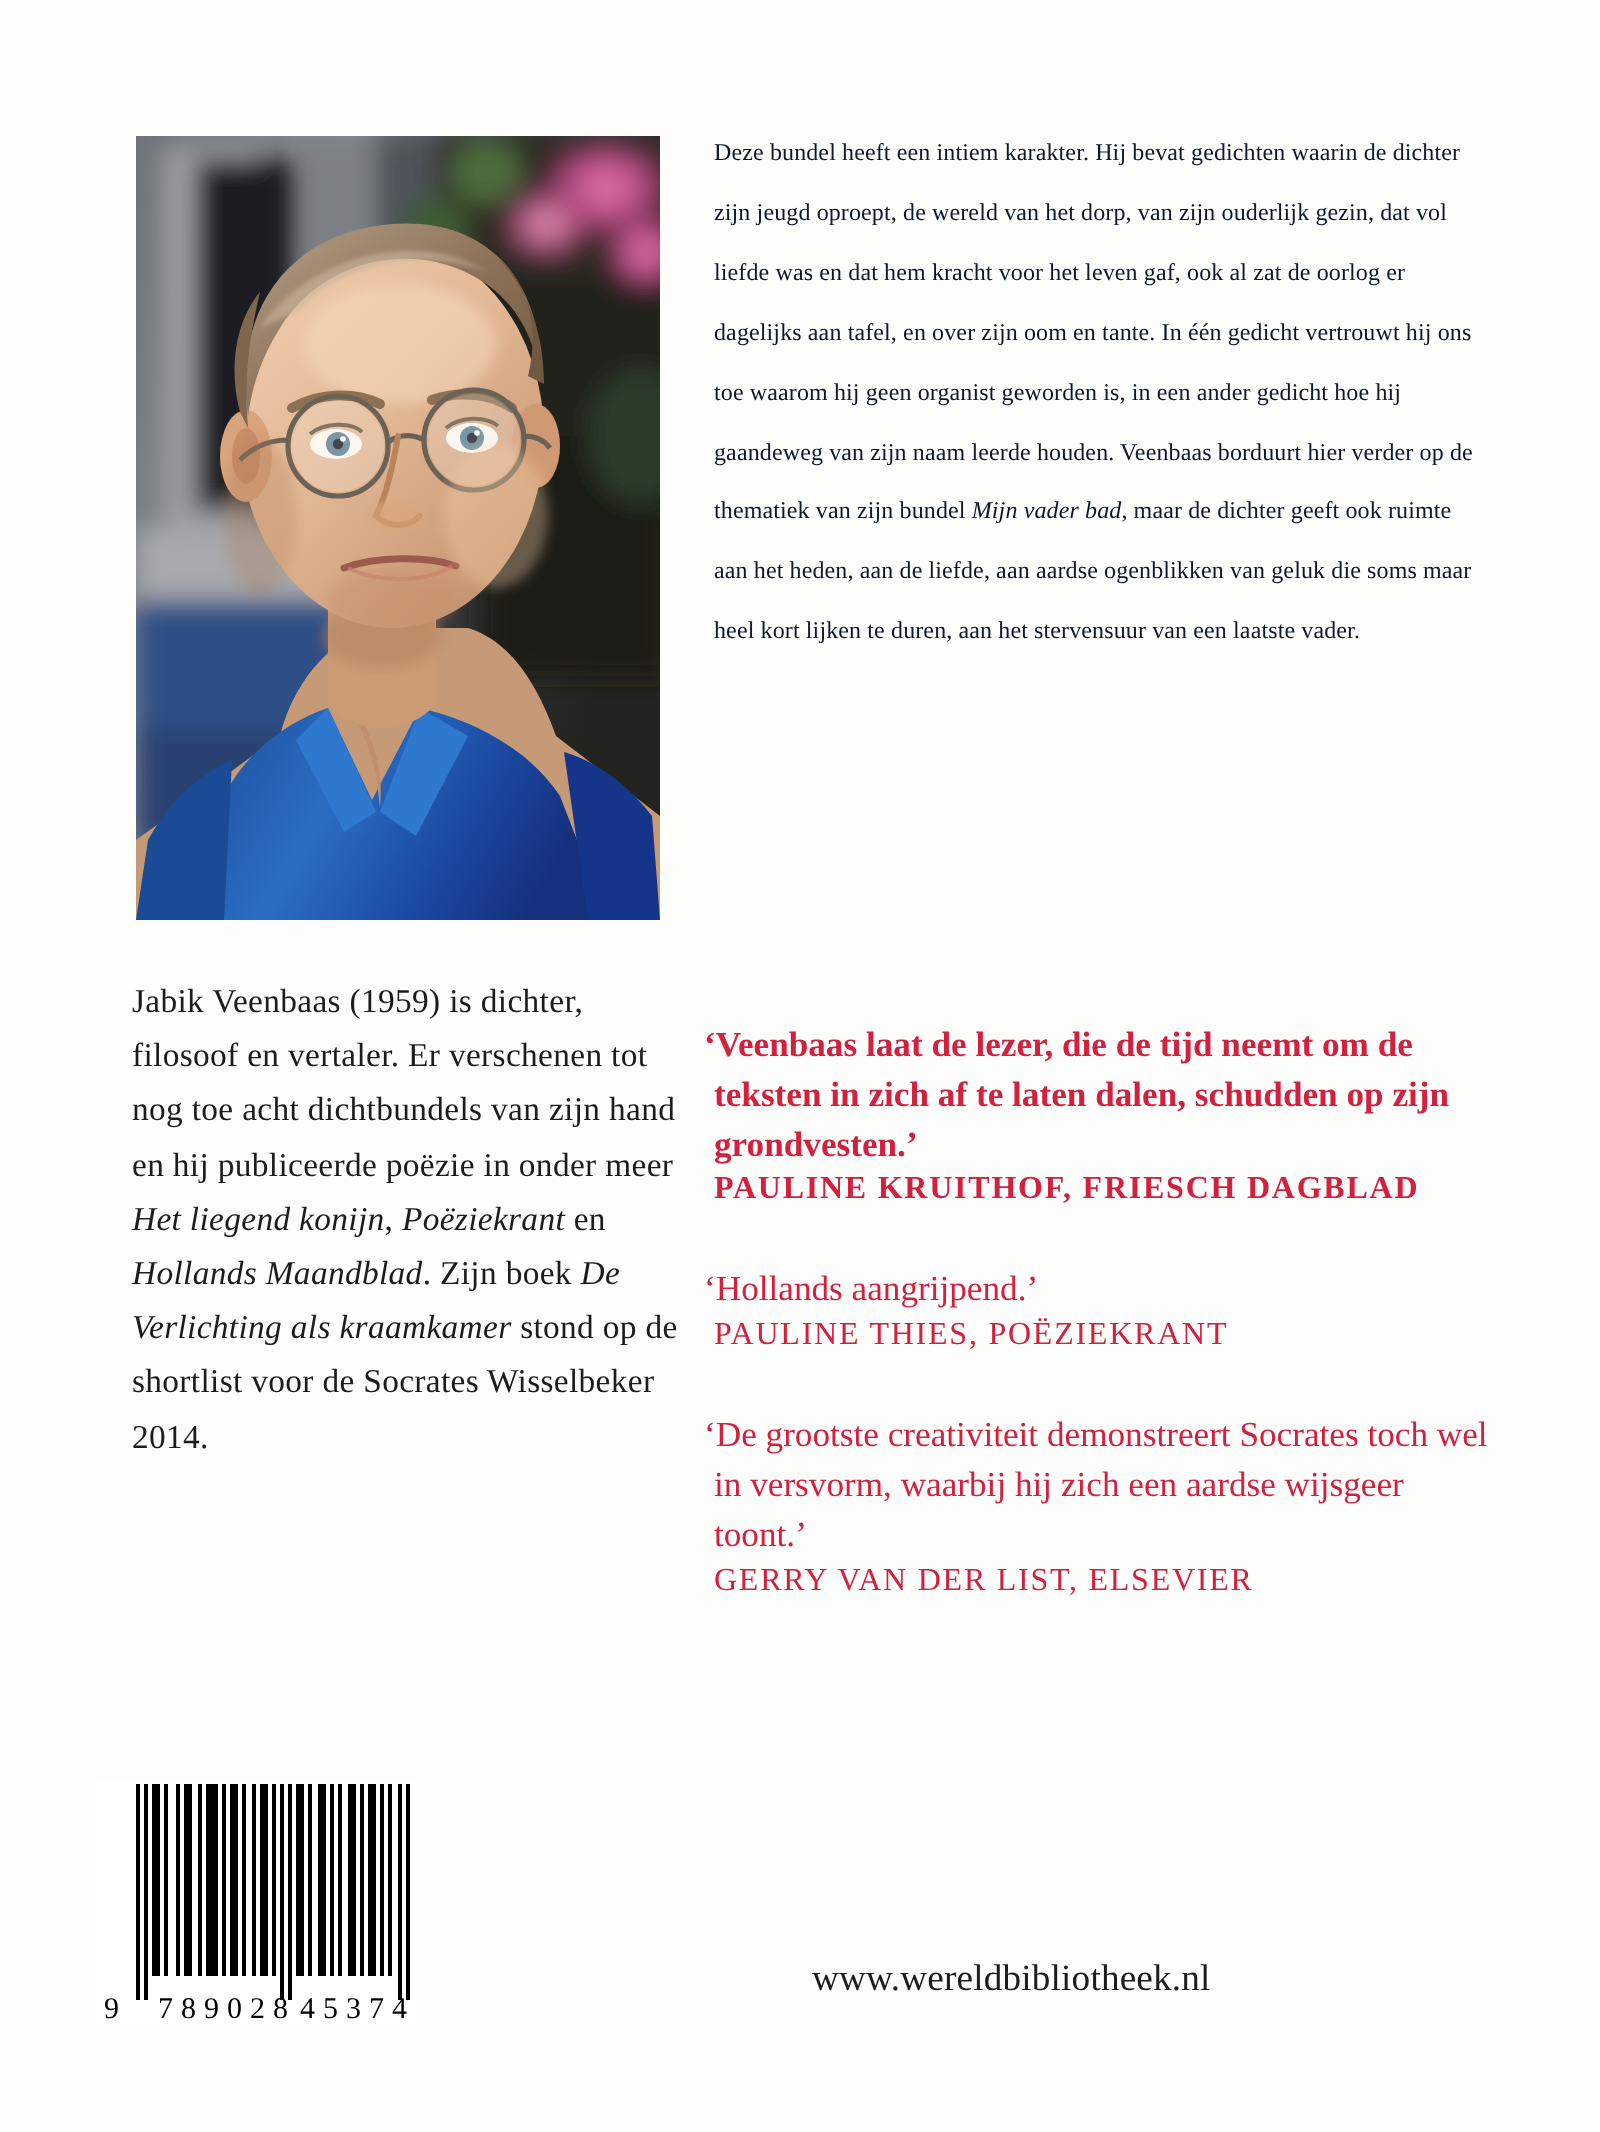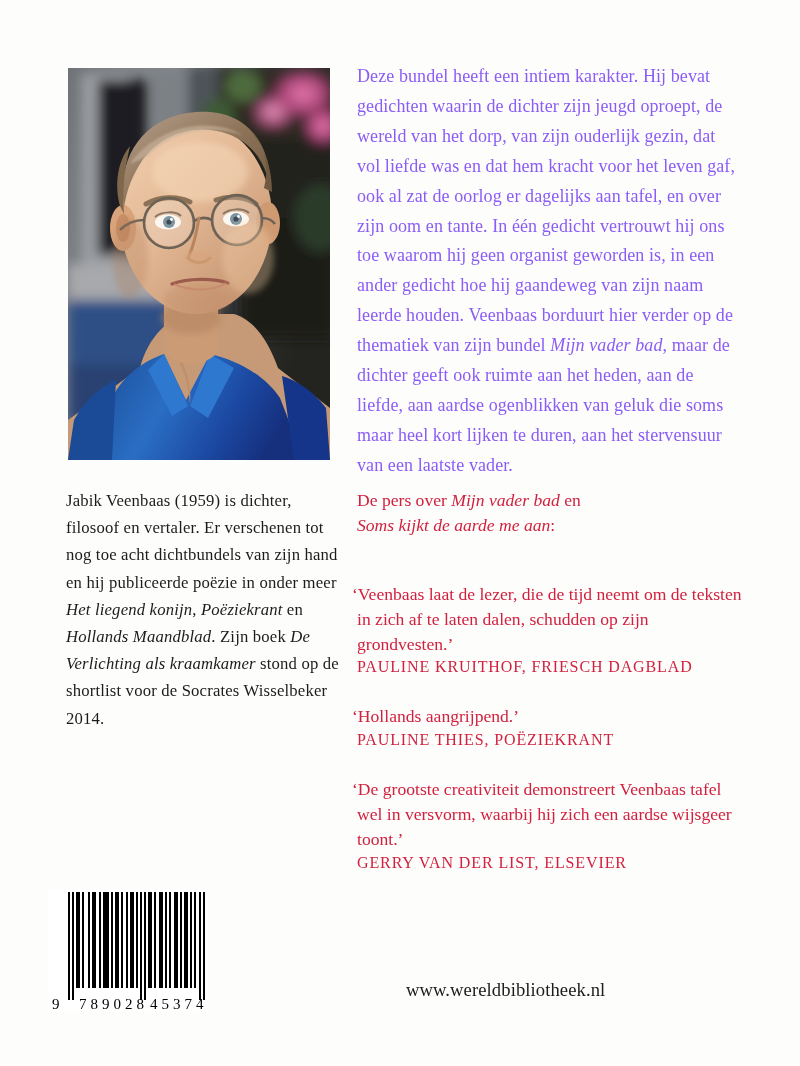--- a/index.html
+++ b/index.html
@@ -46,23 +46,23 @@
     letter-spacing: 0.01em;
   }
   .bio i { font-style: italic; text-align: center; }
 
   
   .blurb {
     position: absolute;
     left: 357px;
     top: 62px;
     width: 385px;
-    font-size: 18px;
+    font-size: 12px;
     line-height: 29.9px;
-    color: #8b5cf6;
+    color: #0f172a;
     letter-spacing: 0.005em;
   }
   .blurb i { font-style: italic; }
 
   
   .press {
     position: absolute;
     left: 357px;
     top: 488px;
     width: 390px;
@@ -84,21 +84,21 @@
     margin: 0;
     text-indent: -5px;
   }
   .quote-source {
     font-size: 16px;
     line-height: 20px;
     letter-spacing: 0.055em;
     margin: 1px 0 0 0;
   }
 
-  #press-quotes > .quote-block:nth-child(1) { margin-top: 45px; }
+  #press-quotes > .quote-block:nth-child(1) { margin-top: 22px; font-weight: bold; }
 
   
   .barcode-wrap {
     position: absolute;
     left: 48px;
     top: 890px;
     width: 160px;
     height: 122px;
   }
   .barcode-wrap svg { display: block; }
@@ -253,35 +253,32 @@
 
   <div class="blurb">
     <span>Deze bundel heeft een intiem karakter. Hij bevat gedichten waarin de dichter zijn jeugd oproept, de wereld van het dorp, van zijn ouderlijk gezin, dat vol liefde was en dat hem kracht voor het leven gaf, ook al zat de oorlog er dagelijks aan tafel, en over zijn oom en tante. In één gedicht vertrouwt hij ons toe waarom hij geen organist geworden is, in een ander gedicht hoe hij gaandeweg van zijn naam leerde houden. Veenbaas borduurt hier verder op de thematiek van zijn bundel </span><i>Mijn vader bad</i><span>, maar de dichter geeft ook ruimte aan het heden, aan de liefde, aan aardse ogenblikken van geluk die soms maar heel kort lijken te duren, aan het stervensuur van een laatste vader.</span>
   </div>
 
   <div class="bio">
     <span>Jabik Veenbaas (1959) is dichter, filosoof en vertaler. Er verschenen tot nog toe acht dichtbundels van zijn hand en hij publiceerde poëzie in onder meer </span><i>Het liegend konijn</i><span>, </span><i>Poëziekrant</i><span> en </span><i>Hollands Maandblad</i><span>. Zijn boek </span><i>De Verlichting als kraamkamer</i><span> stond op de shortlist voor de Socrates Wisselbeker 2014.</span>
   </div>
 
   <div class="press" style="color: rgb(210, 33, 63);">
-    <p class="press-heading">
-      <span class="roman">De pers over </span><i>Mijn vader bad</i><span class="roman"> en</span><br><i>Soms kijkt de aarde me aan</i><span class="roman">:</span>
-    </p>
 
     <div id="press-quotes">
       <div class="quote-block">
         <p class="quote-text">‘Veenbaas laat de lezer, die de tijd neemt om de teksten in zich af te laten dalen, schudden op zijn grondvesten.’</p>
         <p class="quote-source">PAULINE KRUITHOF, FRIESCH DAGBLAD</p>
       </div>
       <div class="quote-block">
         <p class="quote-text">‘Hollands aangrijpend.’</p>
         <p class="quote-source">PAULINE THIES, POËZIEKRANT</p>
       </div>
       <div class="quote-block">
-        <p class="quote-text">‘De grootste creativiteit demonstreert Veenbaas tafel wel in versvorm, waarbij hij zich een aardse wijsgeer toont.’</p>
+        <p class="quote-text">‘De grootste creativiteit demonstreert Socrates toch wel in versvorm, waarbij hij zich een aardse wijsgeer toont.’</p>
         <p class="quote-source">GERRY VAN DER LIST, ELSEVIER</p>
       </div>
     </div>
   </div>
 
   <div class="barcode-wrap">
     <svg width="160" height="122" viewBox="0 0 160 122">
       <rect x="0" y="0" width="160" height="122" fill="#ffffff"></rect>
       <g fill="#000000">
 

